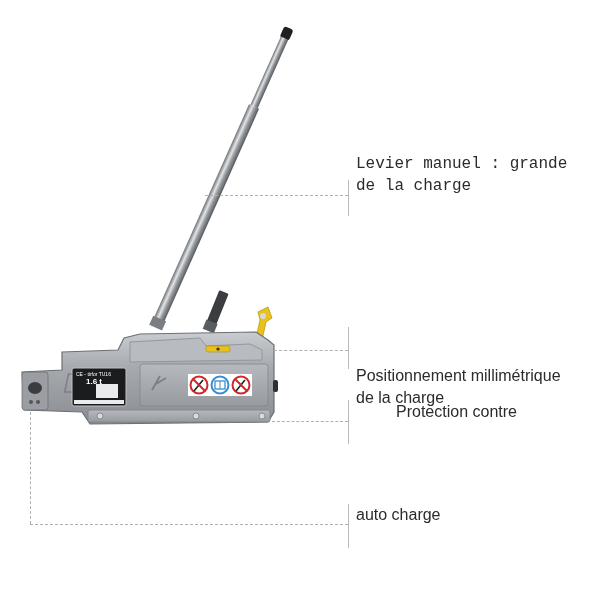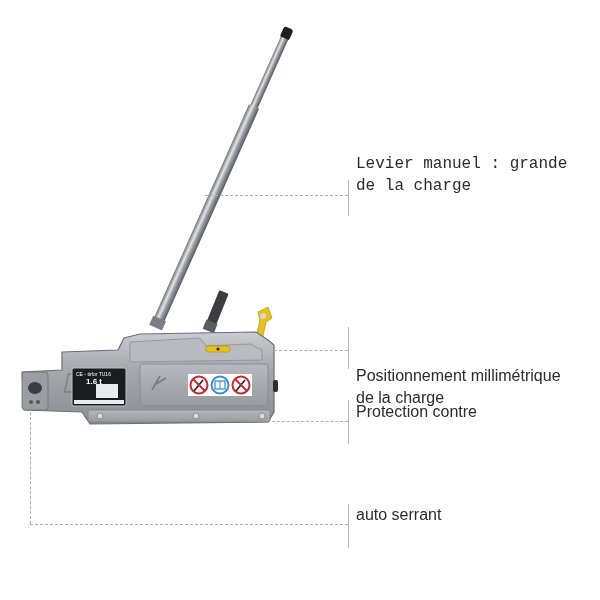--- a/index.html
+++ b/index.html
@@ -122,19 +122,19 @@
 <div class="callout-text" style="top:153px;font-family:Liberation Mono, monospace;">
   <span>Levier manuel : grande</span>
   <span>de la charge</span>
 </div>
 
 <div class="callout-text" style="top:330px;margin-top:35px;">
   <span>Positionnement millimétrique</span>
   <span>de la charge</span>
 </div>
 
-<div class="callout-text" style="top:401px;">
+<div class="callout-text" style="top:401px;margin-left:40px;">
   <span>Protection contre</span>
 </div>
 
 <div class="callout-text" style="top:504px;">
-  <span>auto serrant</span>
+  <span>auto charge</span>
 </div>
 
 </body></html>

